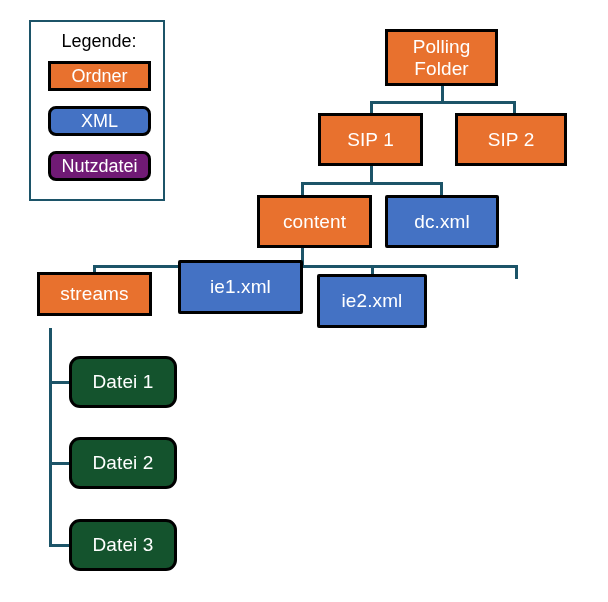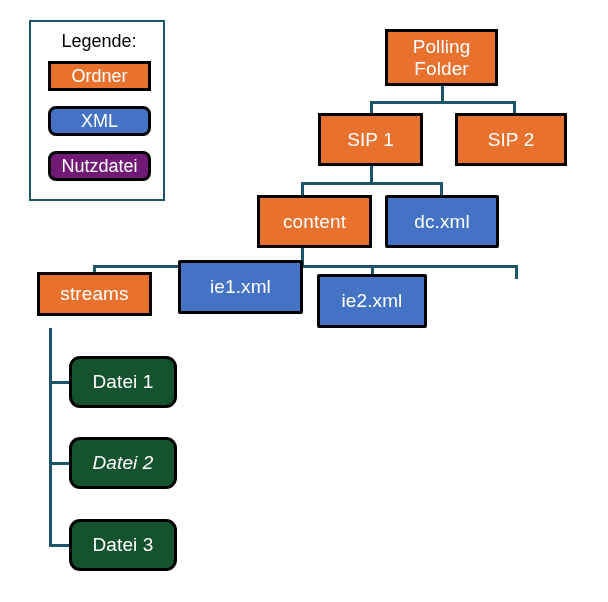--- a/index.html
+++ b/index.html
@@ -157,21 +157,21 @@
 
   <div class="node xml" style="left:317px; top:274px; width:110px; height:54px;">
     <span class="label">ie2.xml</span>
   </div>
 
 
   <div class="node payload" style="left:69px; top:356px; width:108px; height:52px;">
     <span class="label">Datei 1</span>
   </div>
 
-  <div class="node payload" style="left:69px; top:437px; width:108px; height:52px;font-style:italic;">
+  <div class="node payload" style="left:69px; top:437px; width:108px; height:52px;">
     <span class="label">Datei 2</span>
   </div>
 
   <div class="node payload" style="left:69px; top:519px; width:108px; height:52px;">
     <span class="label">Datei 3</span>
   </div>
 
 </div>
 
 </body></html>

